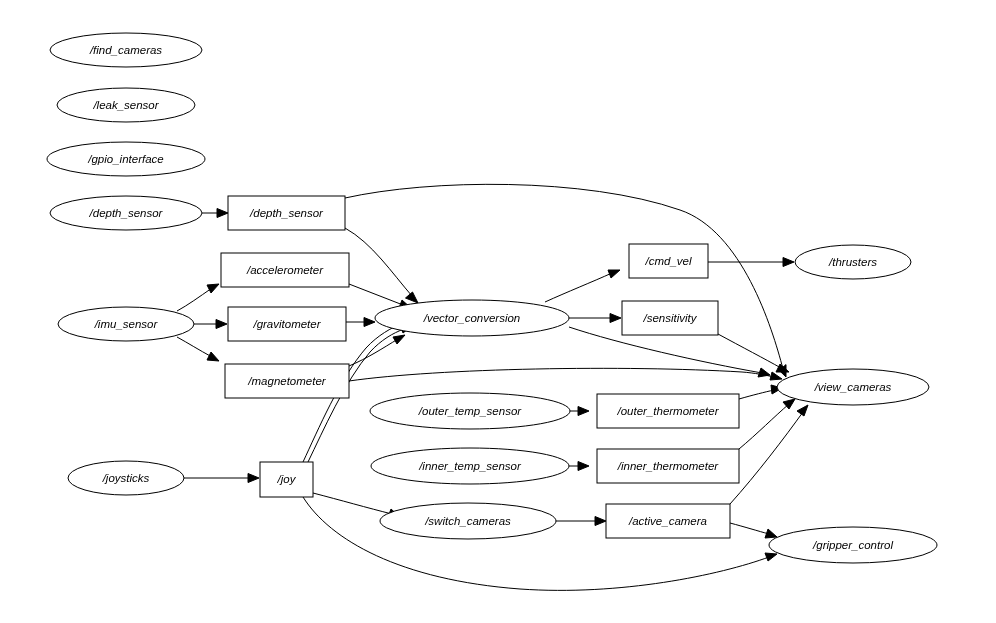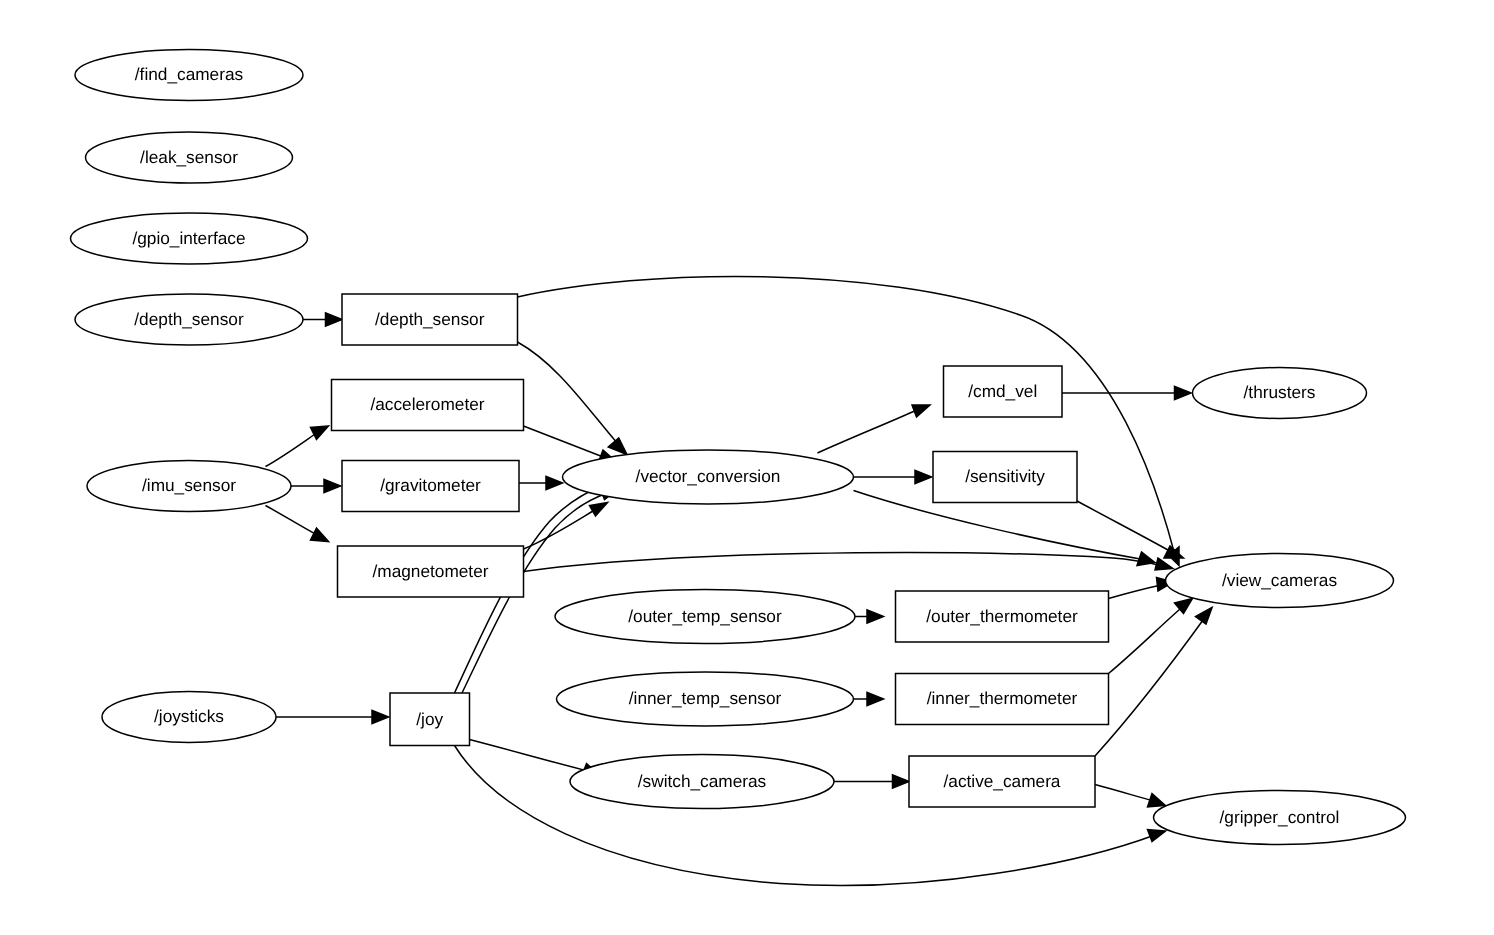--- a/index.html
+++ b/index.html
@@ -6,20 +6,21 @@
     margin: 0;
     padding: 0;
     background: #ffffff;
   }
   #graph-root {
     position: relative;
     width: 996px;
     height: 623px;
     background: #ffffff;
     font-family: "Liberation Sans", sans-serif;
+    font-style: italic;
   }
   svg#graph-svg {
     display: block;
     width: 996px;
     height: 623px;
   }
   .node-shape {
     fill: #ffffff;
     stroke: #000000;
     stroke-width: 1;

